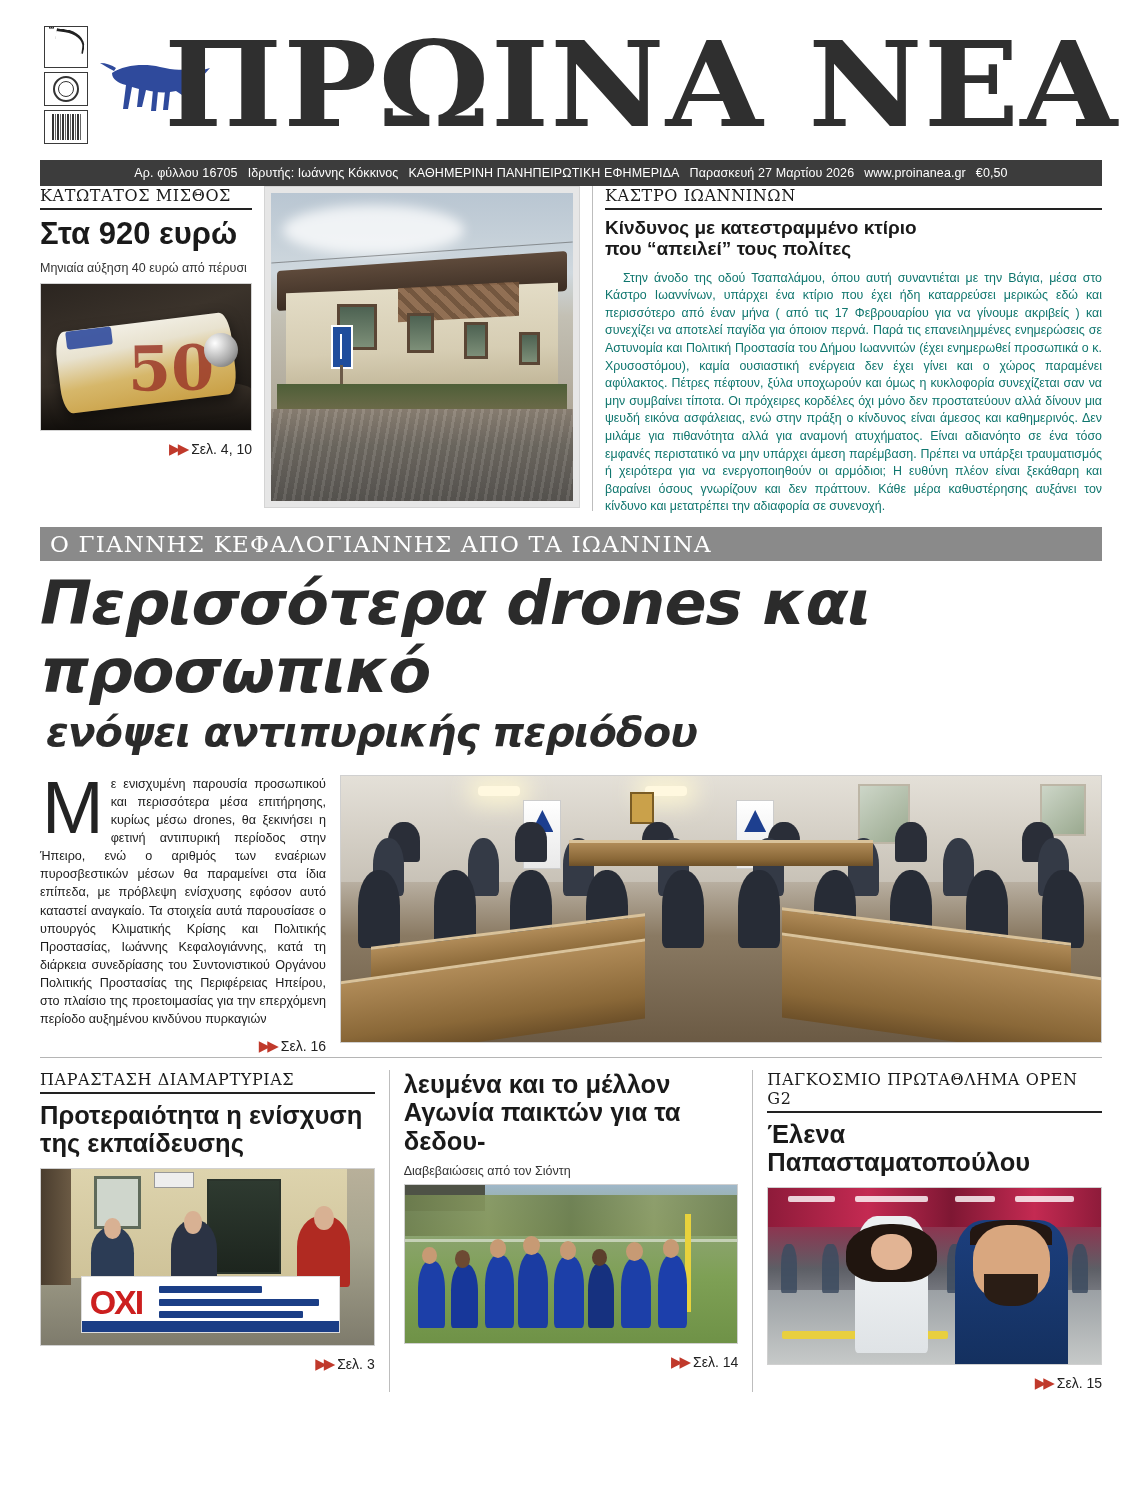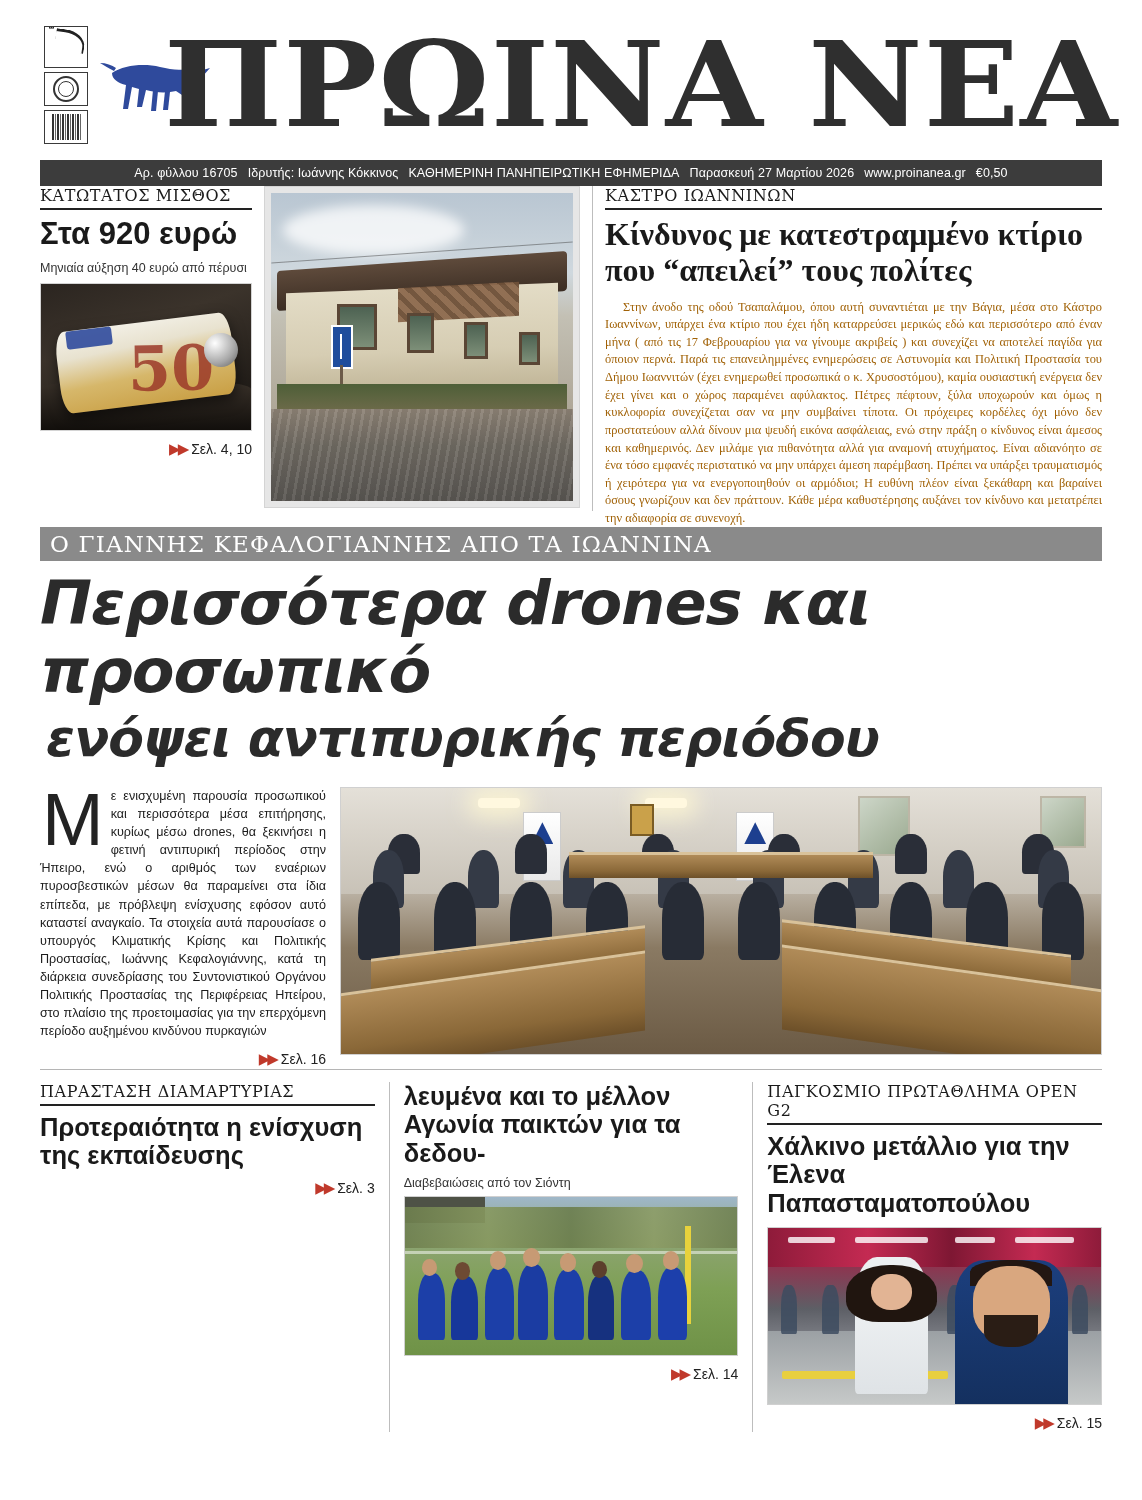--- a/index.html
+++ b/index.html
@@ -61,53 +61,53 @@
   .col-right { flex: 1 1 auto; padding-left: 12px; border-left: 1px solid #bdbdbd; }
 
   .kicker {
     font-family: "DejaVu Serif", "Liberation Serif", serif;
     font-size: 16px; letter-spacing: .6px; color: #1a1a1a;
     padding-bottom: 3px;
   }
   .kicker-rule { border-bottom: 2px solid #222; margin-bottom: 7px; }
   .hl-black { font-weight: bold; color: #1a1a1a; line-height: 1.12; }
   .hl-32 { font-size: 31px; }
-  .hl-28 { font-size: 32px; font-family: Liberation Serif, serif; }
+  .hl-28 { font-size: 19px; }
   .hl-26 { font-size: 25.5px; }
   .subhead { font-size: 12.5px; color: #333; margin-top: 9px; }
 
   .photo { position: relative; overflow: hidden; background: #cfcfcf; border: 1px solid #d4d4d4; }
   .photo-money { height: 148px; margin-top: 8px; }
   .photo-house { height: 322px; padding: 6px; background: #e6e6e6; }
   .photo-house .inner { width: 100%; height: 100%; position: relative; overflow: hidden; }
 
   .page-ref { display: flex; align-items: center; justify-content: flex-end; gap: 5px;
       font-size: 14px; color: #222; margin-top: 9px; }
   .page-ref .arrows { color: #c0392b; font-size: 15px; letter-spacing: -3px; }
 
   .body-text {
-    font-size: 12.4px; line-height: 1.42; text-align: justify; color: #a16207;
-    -webkit-hyphens: auto; hyphens: auto; font-family: Liberation Serif, serif;
+    font-size: 12.4px; line-height: 1.42; text-align: justify; color: #0f766e;
+    -webkit-hyphens: auto; hyphens: auto;
   }
   .body-text.indent { text-indent: 18px; }
 
   
   .banner {
     margin-top: 16px; background: #8a8a8a; color: #fff; height: 34px;
     display: flex; align-items: center; padding-left: 10px;
     font-family: "DejaVu Serif", "Liberation Serif", serif;
     font-size: 23px; letter-spacing: 1.2px;
   }
   .mega {
     font-family: "DejaVu Sans", sans-serif;
     font-weight: bold; font-style: italic;
     color: #2b2b2b; letter-spacing: -1px;
   }
   .mega1 { font-size: 61px; line-height: 1.12; margin-top: 8px; transform: scaleX(1.02); transform-origin: left center; }
-  .mega2 { font-size: 52px; line-height: 1.1; margin-top: 4px; padding-left: 6px; }
+  .mega2 { font-size: 41px; line-height: 1.1; margin-top: 4px; padding-left: 6px; }
 
   
   .lead-row { display: flex; margin-top: 20px; height: 268px; }
   .lead-text { width: 286px; flex: 0 0 286px; position: relative; }
   .lead-text p { font-size: 12.6px; line-height: 1.44; text-align: justify; color: #1b1b1b; }
   .dropcap {
     float: left; font-size: 74px; line-height: .78; font-weight: 400;
     padding: 4px 7px 0 2px; color: #232323;
     font-family: "Liberation Sans", sans-serif;
   }
@@ -453,20 +453,42 @@
   </div>
 
   <div class="rule-thin"></div>
 
   <div class="bottom-row">
 
     <div class="bcol">
       <div class="kicker kicker-rule">ΠΑΡΑΣΤΑΣΗ ΔΙΑΜΑΡΤΥΡΙΑΣ</div>
       <div class="hl-black hl-26">Προτεραιότητα η ενίσχυση</div>
       <div class="hl-black hl-26">της εκπαίδευσης</div>
+      <div class="bphoto">
+        <div class="scene sc-prot">
+          <div class="bldg"></div>
+          <div class="winl"></div>
+            <div class="plaque"></div>
+            <div class="door"></div>
+          <div class="tree"></div>
+          <div class="person p1"></div>
+            <div class="person p2"></div>
+            <div class="person p3"></div>
+          <div class="face f1"></div>
+            <div class="face f2"></div>
+            <div class="face f3"></div>
+          <div class="bnr">
+            <span class="oxi">ΟΧΙ</span>
+            <span class="l l1"></span>
+              <span class="l l2"></span>
+              <span class="l l3"></span>
+            <span class="foot"></span>
+          </div>
+        </div>
+      </div>
       <div class="page-ref">
         <span class="arrows">▶▶</span>
         <span>Σελ. 3</span>
       </div>
     </div>
 
     <div class="bcol">
       <div class="hl-black hl-26">λευμένα και το μέλλον</div>
       <div class="hl-black hl-26">Αγωνία παικτών για τα δεδου-</div>
       <div class="subhead">Διαβεβαιώσεις από τον Σιόντη</div>
@@ -495,21 +517,20 @@
         </div>
       </div>
       <div class="page-ref">
         <span class="arrows">▶▶</span>
         <span>Σελ. 14</span>
       </div>
     </div>
 
     <div class="bcol">
       <div class="kicker kicker-rule">ΠΑΓΚΟΣΜΙΟ ΠΡΩΤΑΘΛΗΜΑ OPEN G2</div>
-      <div class="hl-black hl-26">Χάλκινο μετάλλιο για την</div>
       <div class="hl-black hl-26">Έλενα Παπασταματοπούλου</div>
       <div class="bphoto">
         <div class="scene sc-tkd">
           <div class="led">
             <span class="t t1"></span>
               <span class="t t2"></span>
               <span class="t t3"></span>
               <span class="t t4"></span>
           </div>
           <div class="mat"></div>

